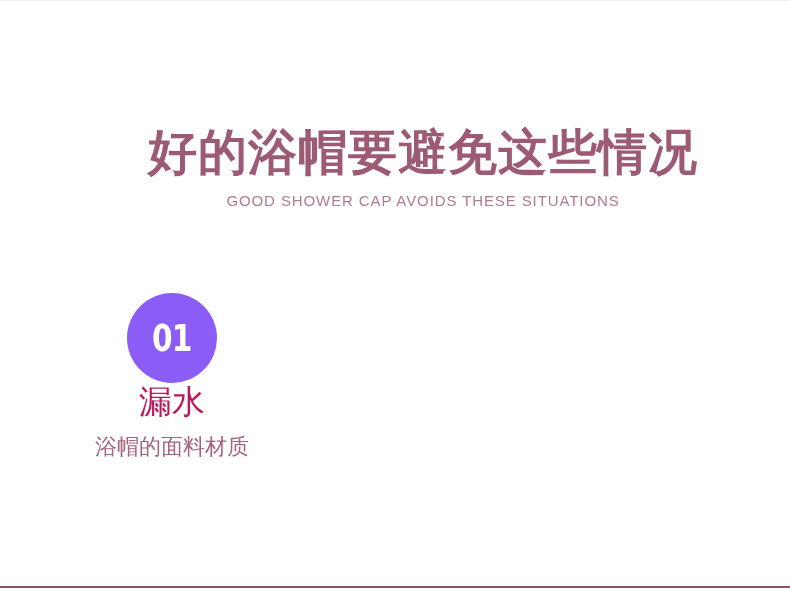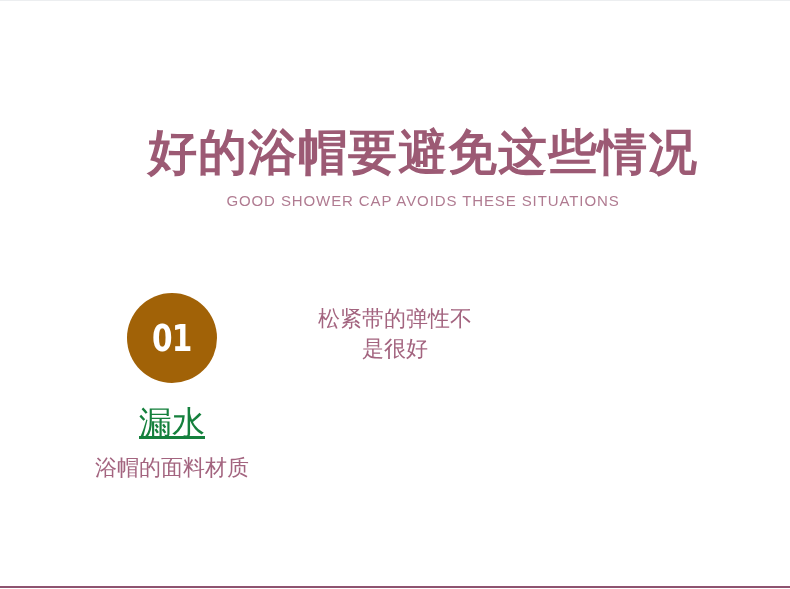--- a/index.html
+++ b/index.html
@@ -80,44 +80,42 @@
     align-items: center;
     text-align: center;
   }
   .item-1 { margin-left: 60px; }
   .item-3 { margin-right: 60px; }
 
   .badge {
     width: 90px;
     height: 90px;
     border-radius: 50%;
-    background: #a16207;
+    background: #8b5cf6;
     display: flex;
     align-items: center;
     justify-content: center;
     flex: none;
   }
   .badge-num {
     color: #ffffff;
     font-family: "DejaVu Sans", sans-serif;
     font-weight: bold;
     font-size: 37px;
     line-height: 37px;
     letter-spacing: -1px;
     transform: scaleX(0.80);
   }
 
   .item-heading {
-    margin-top: 21px;
     font-size: 33px;
     line-height: 38px;
     font-weight: normal;
-    color: #15803d;
+    color: #be185d;
     white-space: nowrap;
-    text-decoration: underline;
   }
   .item-desc {
     margin-top: 11px;
     font-size: 22px;
     line-height: 30px;
     font-weight: normal;
     color: #a3647f;
     max-width: 160px;
   }
 </style>
@@ -137,21 +135,20 @@
 
     <div class="item item-1">
       <div class="badge">
         <span class="badge-num">01</span>
       </div>
       <div class="item-heading">漏水</div>
       <div class="item-desc">浴帽的面料材质</div>
     </div>
 
     <div class="item item-2">
-      <div class="item-desc">松紧带的弹性不是很好</div>
     </div>
 
     <div class="item item-3">
     </div>
 
   </div>
 
   <div class="bottom-rule"></div>
 
 </div>

